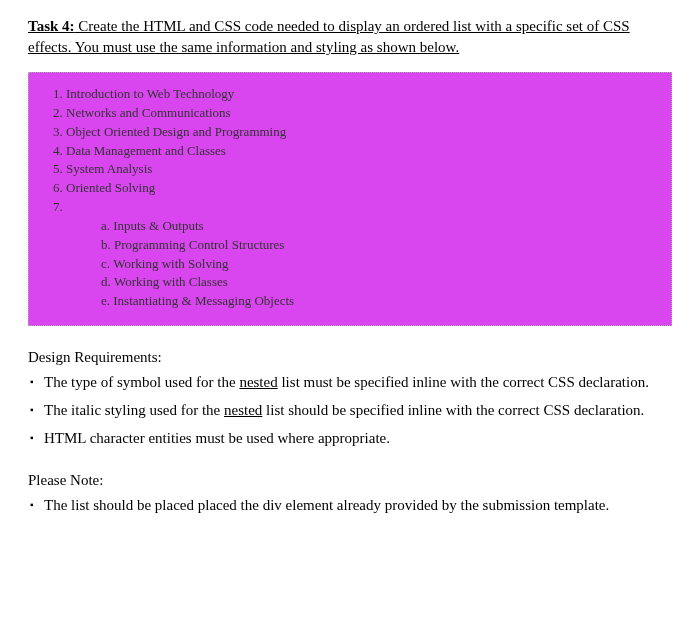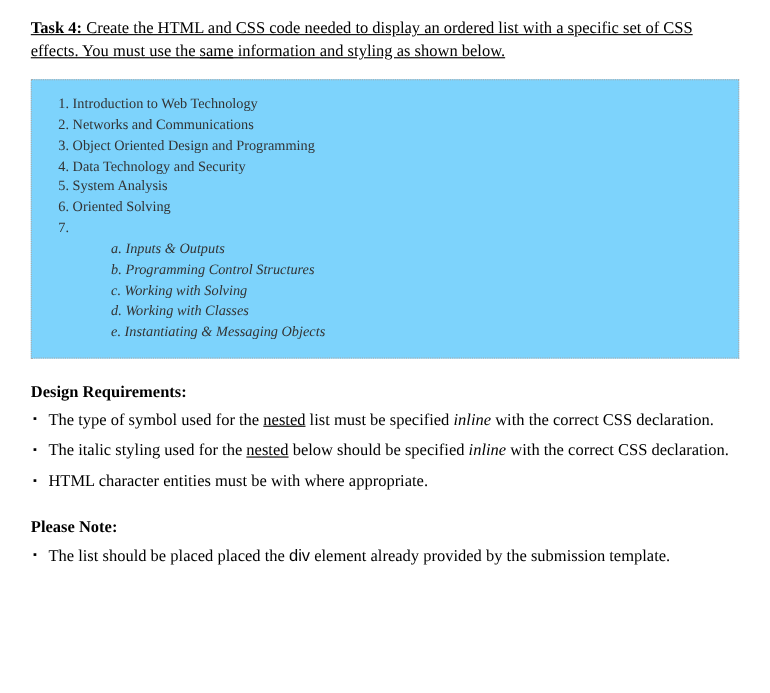--- a/index.html
+++ b/index.html
@@ -13,41 +13,40 @@
       font-size: 15px;
       line-height: 1.4;
     }
     .task-header {
       margin-bottom: 14px;
       text-decoration: underline;
     }
     .task-header .bold { font-weight: bold; }
     .underline { text-decoration: underline; }
     .example-box {
-      background: #7dd3fc;
+      background: #d946ef;
       border: 1px dotted #aaa;
       margin: 6px 0 14px 0;
       padding: 12px 18px 14px 18px;
       font-size: 13px;
       color: #333;
     }
     .example-box ol {
       list-style-position: inside;
       padding-left: 6px;
     }
     .example-box ol li {
       line-height: 1.45;
     }
     .nested {
       list-style-type: lower-alpha;
-      font-style: italic;
       margin-left: 42px;
     }
     .section-title {
-      font-weight: bold;
+      font-weight: normal;
       margin: 21px 0 4px 0;
       font-size: 15px;
     }
     ul.req {
       list-style: none;
       padding-left: 2px;
       margin-bottom: 8px;
     }
     ul.req li {
       position: relative;
@@ -56,60 +55,60 @@
       line-height: 1.45;
     }
     ul.req li::before {
       content: "▪";
       position: absolute;
       left: 0;
       top: 0;
       font-size: 10px;
       line-height: 1.9;
     }
-    .italic { font-style: italic; }
-    .mono { font-family: Liberation Sans, sans-serif; }
+    .italic { }
+    .mono { font-family: Liberation Serif, serif; }
   </style>
 </head>
 <body>
 
 <div class="task-header">
   <span class="bold">Task 4:</span><span> Create the HTML and CSS code needed to display an ordered list with a specific set of CSS effects. You must use the </span><span class="underline">same</span><span> information and styling as shown below.</span>
 </div>
 
 <div class="example-box">
   <ol>
     <li>Introduction to Web Technology</li>
     <li>Networks and Communications</li>
     <li>Object Oriented Design and Programming</li>
-    <li>Data Technology and Security</li>
+    <li>Data Management and Classes</li>
     <li>System Analysis</li>
     <li>Oriented Solving</li>
     <li>
       <ol class="nested">
         <li>Inputs &amp; Outputs</li>
         <li>Programming Control Structures</li>
         <li>Working with Solving</li>
         <li>Working with Classes</li>
         <li>Instantiating &amp; Messaging Objects</li>
       </ol>
     </li>
   </ol>
 </div>
 
 <div class="section-title">Design Requirements:</div>
 <ul class="req">
   <li>
     <span>The type of symbol used for the </span><span class="underline">nested</span><span> list must be specified </span><span class="italic">inline</span><span> with the correct CSS declaration.</span>
   </li>
   <li>
-    <span>The italic styling used for the </span><span class="underline">nested</span><span> below should be specified </span><span class="italic">inline</span><span> with the correct CSS declaration.</span>
+    <span>The italic styling used for the </span><span class="underline">nested</span><span> list should be specified </span><span class="italic">inline</span><span> with the correct CSS declaration.</span>
   </li>
   <li>
-    <span>HTML character entities must be with where appropriate.</span>
+    <span>HTML character entities must be used where appropriate.</span>
   </li>
 </ul>
 
 <div class="section-title">Please Note:</div>
 <ul class="req">
   <li>
     <span>The list should be placed placed the </span><span class="mono">div</span><span> element already provided by the submission template.</span>
   </li>
 </ul>
 

